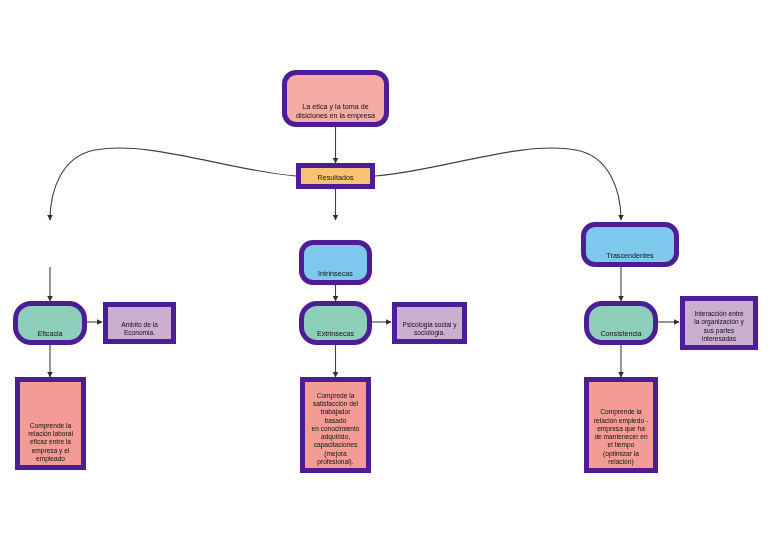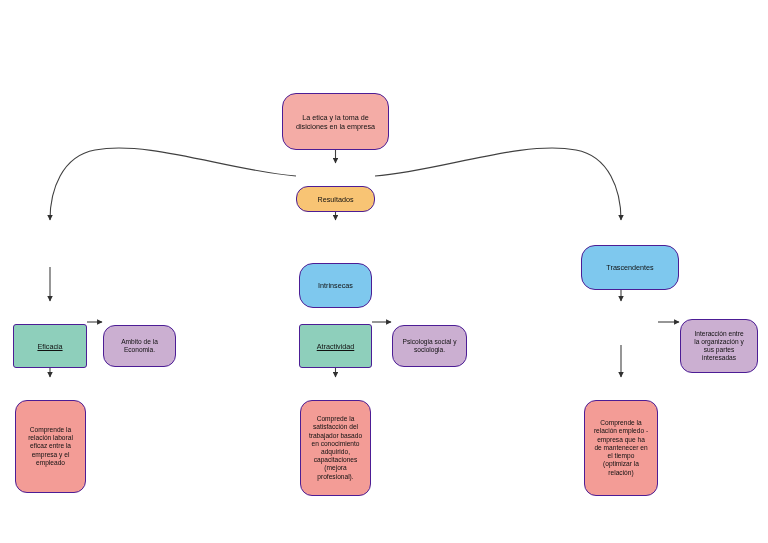--- a/index.html
+++ b/index.html
@@ -20,39 +20,38 @@
     left: 0;
     top: 0;
     width: 768px;
     height: 543px;
     pointer-events: none;
   }
   .node {
     position: absolute;
     box-sizing: border-box;
     display: flex;
-    align-items: center;
+    align-items: flex-end;
     justify-content: center;
     text-align: center;
-    border: 1px solid #4c1d95;
+    border: 5px solid #4c1d95;
     color: #111111;
     line-height: 1.25;
     padding: 2px 4px;
     z-index: 2;
-    margin-top: 23px;
   }
   .node .label {
     display: block;
     width: 100%;
     white-space: pre-line;
   }
   
   .shape-stadium  { border-radius: 14px; }
-  .shape-rounded  { border-radius: 3px; text-decoration: underline; }
-  .shape-rect     { border-radius: 12px; }
+  .shape-rounded  { border-radius: 18px; }
+  .shape-rect     { border-radius: 0; }
 
   
   .fill-salmon   { background: #f39c96; }
   .fill-pinkish  { background: #f4aca6; }
   .fill-amber    { background: #f8c474; }
   .fill-blue     { background: #7ec8ee; }
   .fill-lightblue{ background: #bde0f3; }
   .fill-teal     { background: #8ecfbb; }
   .fill-purple   { background: #cbafd1; }
 
@@ -107,21 +106,24 @@
     <span class="label">Intrinsecas</span>
   </div>
   <div class="node shape-stadium fill-blue t10" style="left:581px; top:222px; width:98px; height:45px;">
     <span class="label">Trascendentes</span>
   </div>
 
   <div class="node shape-rounded fill-teal t10" style="left:13px; top:301px; width:74px; height:44px;">
     <span class="label">Eficacia</span>
   </div>
   <div class="node shape-rounded fill-teal t10" style="left:299px; top:301px; width:73px; height:44px;">
-    <span class="label">Atractividad</span>
+    <span class="label">Extrinsecas</span>
+  </div>
+  <div class="node shape-rounded fill-teal t10" style="left:584px; top:301px; width:74px; height:44px;">
+    <span class="label">Consistencia</span>
   </div>
 
   <div class="node shape-rect fill-purple t9" style="left:103px; top:302px; width:73px; height:42px;">
     <span class="label">Ambito de la
 Economia.</span>
   </div>
   <div class="node shape-rect fill-purple t9" style="left:392px; top:302px; width:75px; height:42px;">
     <span class="label">Psicologia social y
 sociologia.</span>
   </div>

